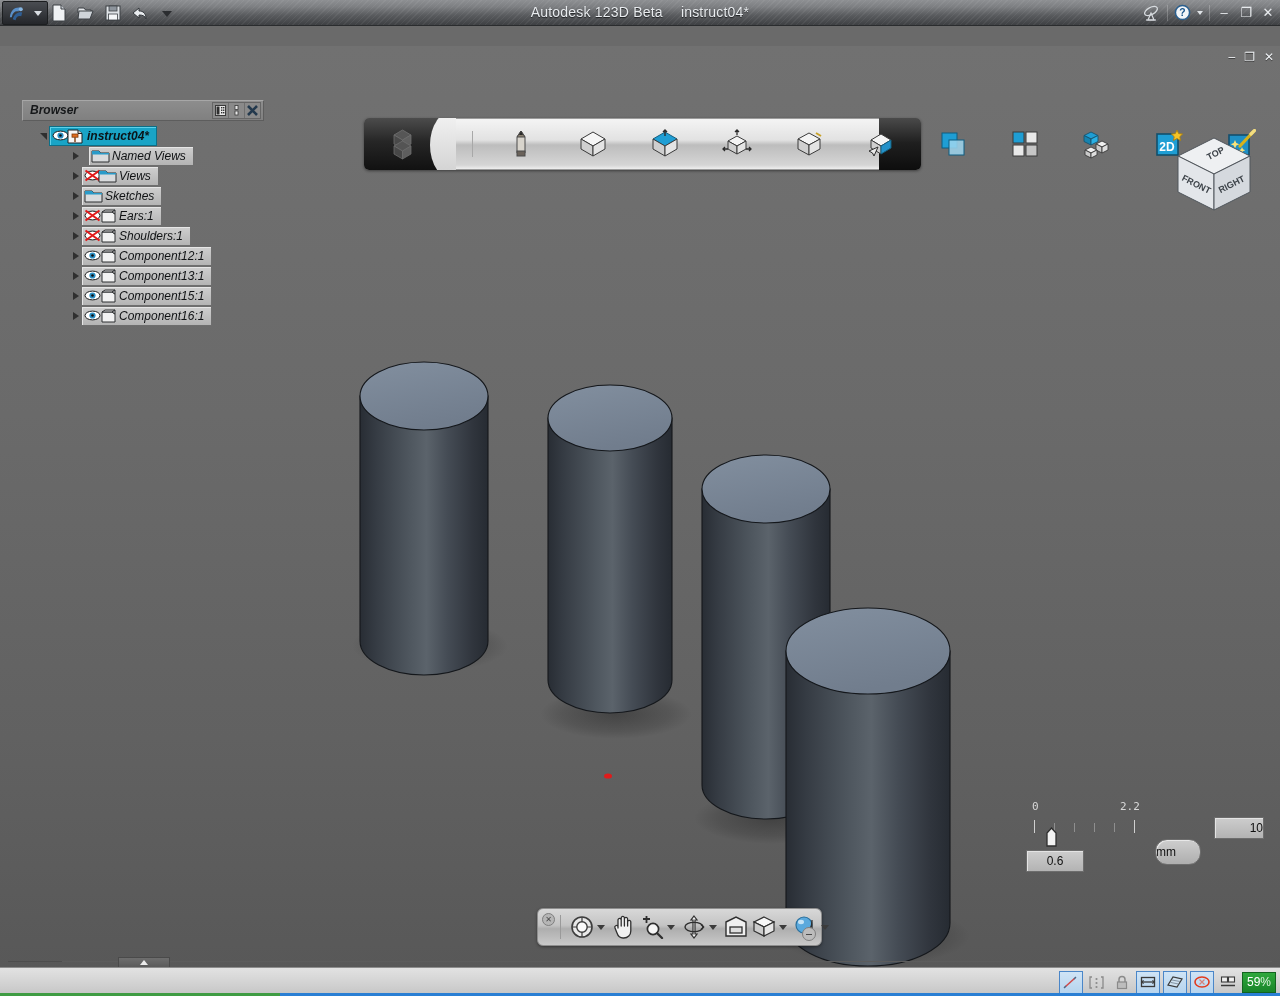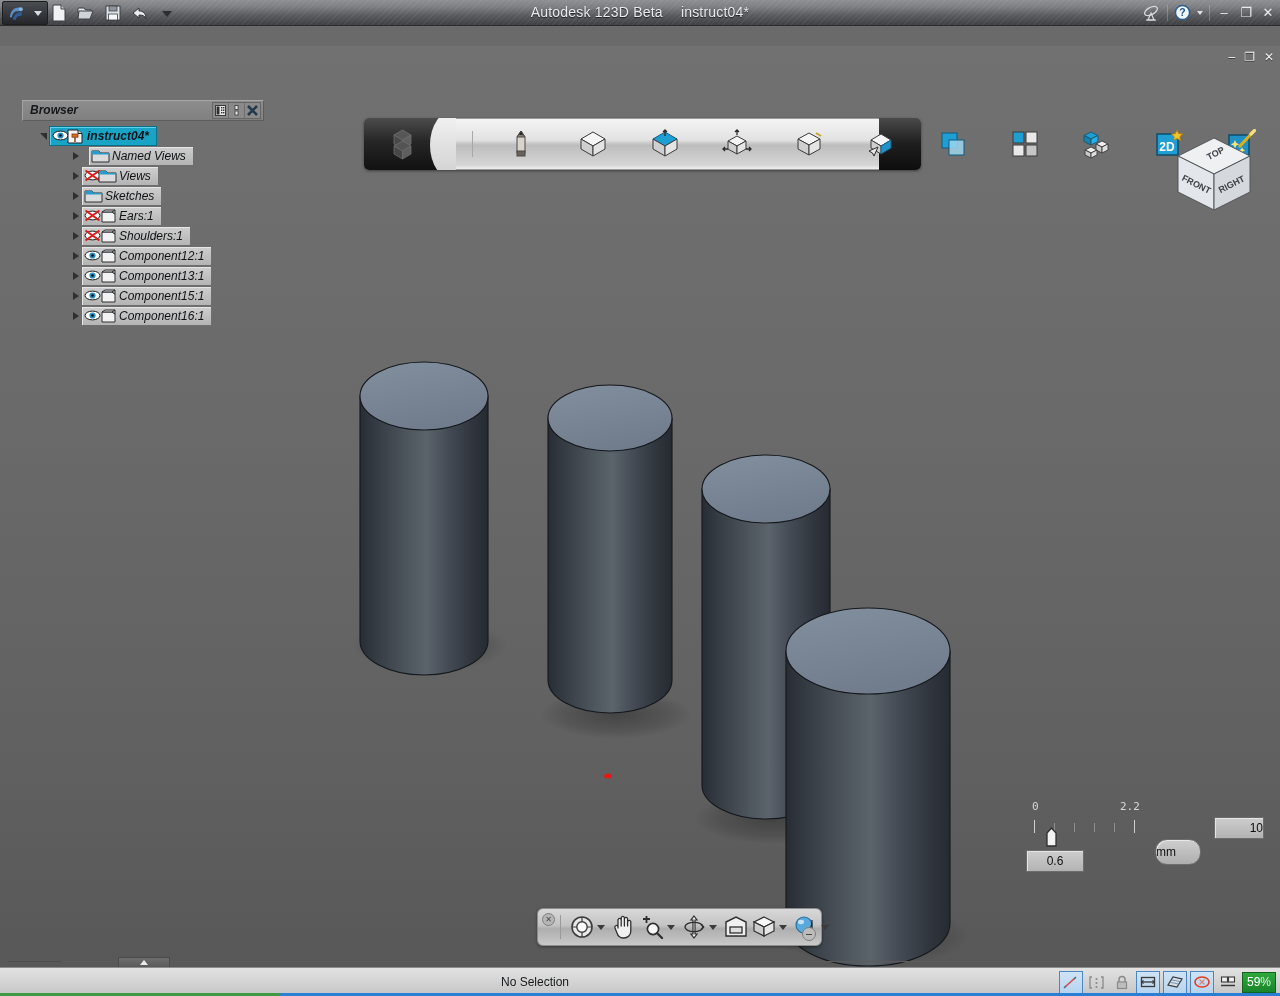--- a/index.html
+++ b/index.html
@@ -745,21 +745,20 @@
         <div class="nb-min"></div>
       </div>
 
       <div class="canvas-edge"></div>
       <div class="canvas-edge2"></div>
       <div class="pulltab"></div>
     </div>
   </div>
 
   <div class="statusbar">
-    <div class="sb-text">No Selection</div>
     <div class="sb-right">
 
       <div class="sb-ico on">
         <svg width="15" height="15" viewBox="0 0 15 15">
           <path d="M2 12 L12 3" stroke="#d14b4b" stroke-width="1.6"></path>
           <path d="M1 13 L3 11 M11 4 L13 2" stroke="#4a6a8a" stroke-width="1.4"></path>
         </svg>
       </div>
 
       <div class="sb-ico">

